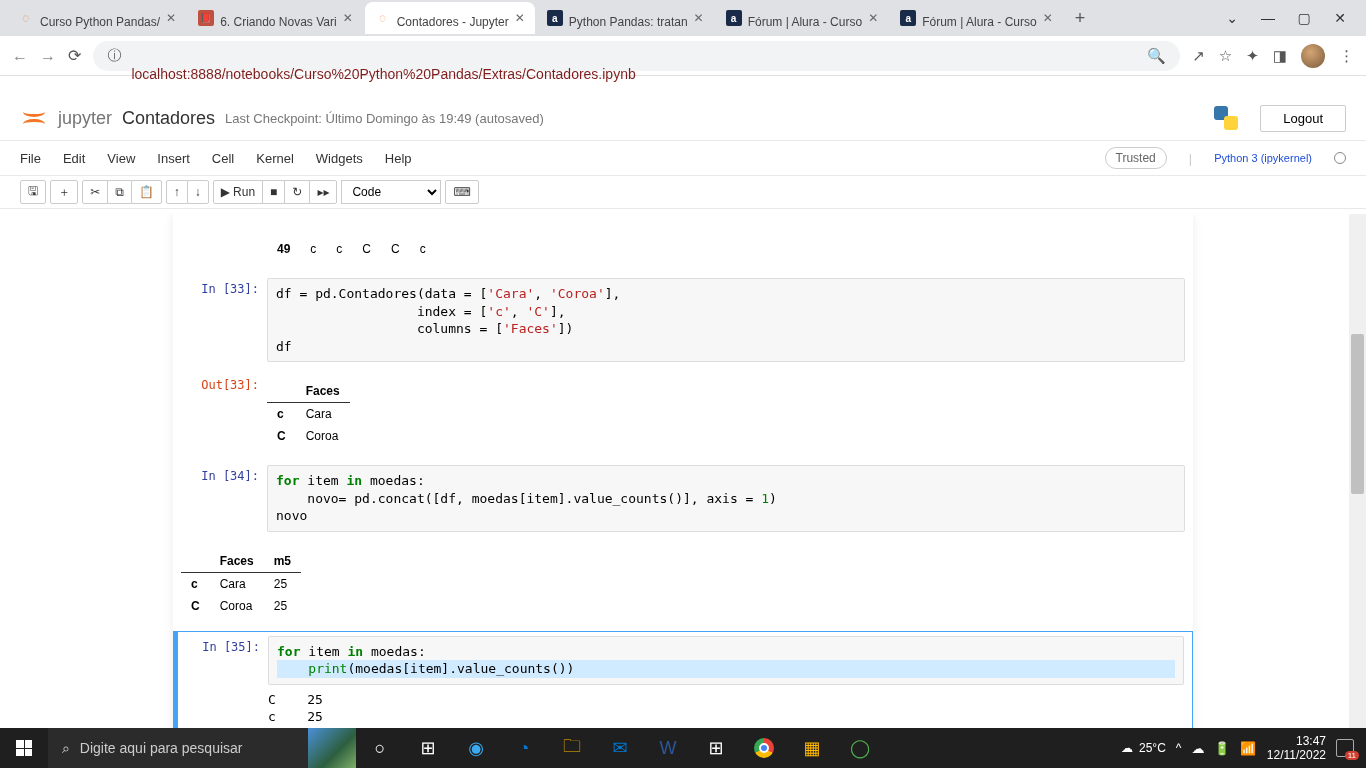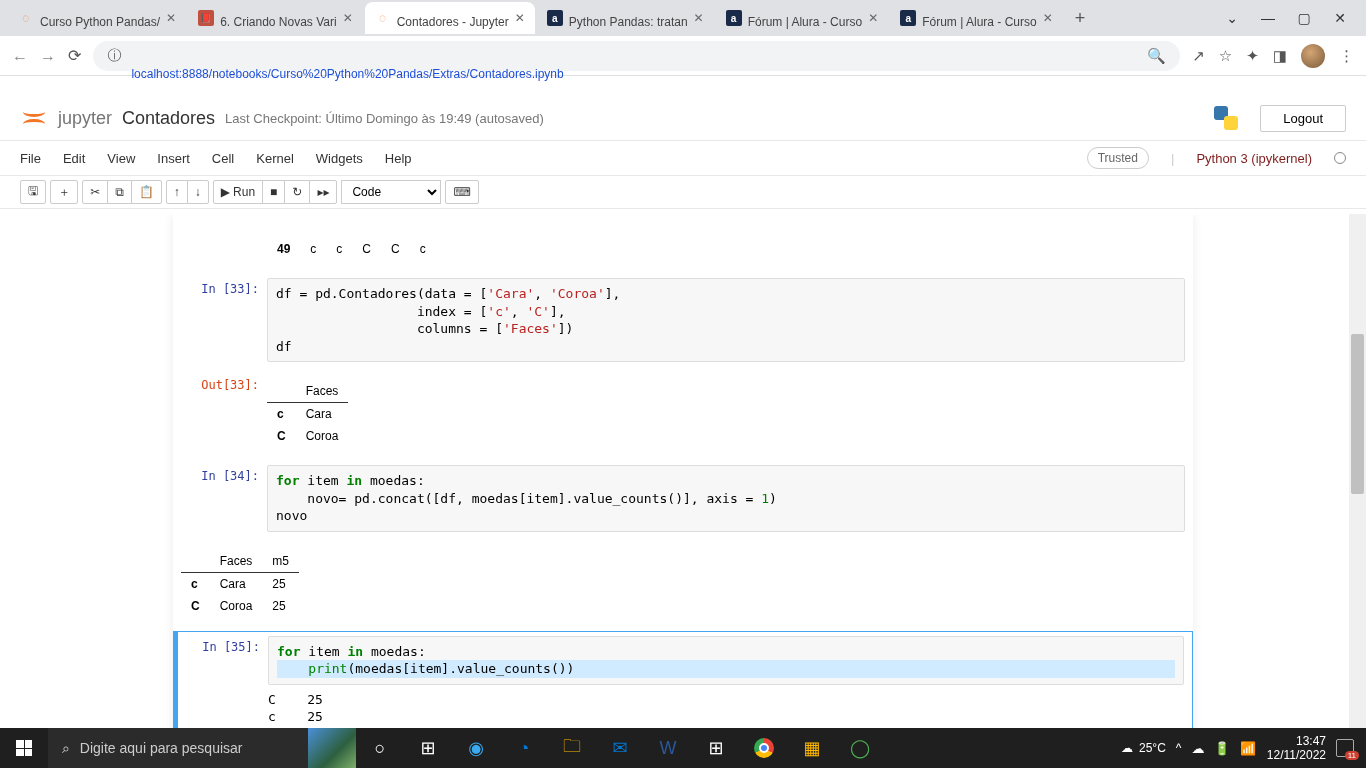--- a/index.html
+++ b/index.html
@@ -14,21 +14,21 @@
 .tab-close { font-size: 12px; color: #666; }
 .new-tab { font-size: 18px; color: #555; padding: 0 10px; cursor: pointer; }
 .window-controls { margin-left: auto; display: flex; gap: 20px; padding-right: 10px; color: #333; }
 .wc { font-size: 14px; cursor: pointer; width: 16px; text-align: center; }
 
 .browser-toolbar { display: flex; align-items: center; height: 40px; background: #fff; padding: 0 12px; gap: 12px; border-bottom: 1px solid #e0e0e0; }
 .nav-btn { color: #888; font-size: 16px; cursor: pointer; }
 .nav-btn.enabled { color: #555; }
 .address-wrap { flex: 1; display: flex; align-items: center; background: #f1f3f4; border-radius: 16px; height: 30px; padding: 0 14px; gap: 10px; color: #555; font-size: 14px; }
 .info-icon { font-size: 14px; color: #666; }
-.addr-text { flex: 1; font-size: 12px; color: #1d4ed8; margin-top: 36px; }
+.addr-text { flex: 1; font-size: 14px; color: #7f1d1d; margin-top: 36px; }
 .toolbar-icons { display: flex; gap: 14px; color: #555; font-size: 15px; align-items: center; }
 .avatar { width: 24px; height: 24px; border-radius: 50%; background: radial-gradient(circle at 40% 35%, #d4a574, #7a5a3a); }
 
 
 .page { height: calc(768px - 36px - 40px - 40px); overflow: hidden; position: relative; }
 .jupyter-header { display: flex; align-items: center; padding: 8px 20px; border-bottom: 1px solid #e8e8e8; gap: 10px; margin-top: 20px; }
 .jupyter-logo { display: flex; align-items: center; gap: 10px; }
 .jlogo-icon { width: 28px; height: 28px; position: relative; }
 .jlogo-icon::before, .jlogo-icon::after { content: ''; position: absolute; left: 3px; right: 3px; height: 7px; border-radius: 50%; }
 .jlogo-icon::before { top: 3px; border-bottom: 3px solid #f37626; }
@@ -38,21 +38,21 @@
 .checkpoint { font-size: 13px; color: #777; }
 .flex-spacer { flex: 1; }
 .py-logo { width: 28px; height: 28px; position: relative; margin-right: 10px; }
 .py-logo::before { content:''; position:absolute; width:14px; height:14px; background:#3776ab; border-radius:3px; top:2px; left:2px; }
 .py-logo::after { content:''; position:absolute; width:14px; height:14px; background:#ffd43b; border-radius:3px; bottom:2px; right:2px; }
 .logout-btn { border: 1px solid #ccc; padding: 5px 22px; font-size: 13px; background: #fff; cursor: pointer; border-radius: 2px; }
 
 .menubar { display: flex; align-items: center; padding: 6px 20px; border-bottom: 1px solid #e8e8e8; gap: 22px; font-size: 13px; color: #333; }
 .menubar .mi { cursor: pointer; }
 .trusted { margin-left: auto; border: 1px solid #ccc; padding: 3px 10px; font-size: 12px; color: #666; border-radius: 11px; }
-.kernel-name { color: #7f1d1d; font-size: 13px; }
+.kernel-name { color: #1d4ed8; font-size: 11px; }
 .kernel-ind { width: 12px; height: 12px; border: 1px solid #888; border-radius: 50%; display: inline-block; }
 
 .toolbar { display: flex; align-items: center; padding: 4px 20px; border-bottom: 1px solid #e8e8e8; gap: 4px; }
 .tbtn { border: 1px solid #ccc; background: #fff; padding: 3px 7px; font-size: 12px; cursor: pointer; border-radius: 2px; display: inline-flex; align-items: center; gap: 3px; color: #333; height: 24px; }
 .tbtn-group { display: flex; }
 .tbtn-group .tbtn { border-radius: 0; margin-left: -1px; }
 .tbtn-group .tbtn:first-child { border-radius: 2px 0 0 2px; margin-left: 0; }
 .tbtn-group .tbtn:last-child { border-radius: 0 2px 2px 0; }
 .run-btn { font-weight: 500; }
 .cell-type { border: 1px solid #ccc; font-size: 12px; padding: 2px 6px; height: 24px; width: 100px; background: #fff; }
@@ -63,21 +63,21 @@
 .cell { display: flex; padding: 4px 8px; margin: 4px 0; }
 .cell.selected { border: 1px solid #42a5f5; border-left: 5px solid #42a5f5; padding-left: 4px; }
 .prompt { width: 86px; text-align: right; font-family: "Consolas", monospace; font-size: 12px; padding: 4px 8px; flex-shrink: 0; }
 .prompt.in { color: #303f9f; }
 .prompt.out { color: #d84315; }
 .cell-body { flex: 1; min-width: 0; }
 .input-area { border: 1px solid #ddd; background: #f7f7f7; padding: 6px 8px; font-family: "Consolas", monospace; font-size: 13px; line-height: 1.35; white-space: pre; border-radius: 2px; }
 .output-area { padding: 6px 0; font-family: "Consolas", monospace; font-size: 13px; white-space: pre; line-height: 1.35; }
 table.df { border-collapse: collapse; font-family: Arial, sans-serif; font-size: 12px; margin: 6px 0; }
 table.df th, table.df td { padding: 4px 10px; text-align: left; }
-table.df thead th { border-bottom: 1px solid #333; font-weight: normal; }
+table.df thead th { border-bottom: 1px solid #333; font-weight: bold; }
 table.df tbody th { font-weight: bold; }
 
 .kw { color: #008000; font-weight: bold; }
 .str { color: #ba2121; }
 .num { color: #008000; }
 .bltn { color: #008000; }
 .hl { background: #d0ebff; display: inline-block; width: 100%; }
 
 .scrollbar-v { position: absolute; right: 0; top: 0; bottom: 0; width: 17px; background: #f0f0f0; }
 .scroll-thumb { position: absolute; right: 2px; width: 13px; background: #c0c0c0; border-radius: 2px; }

